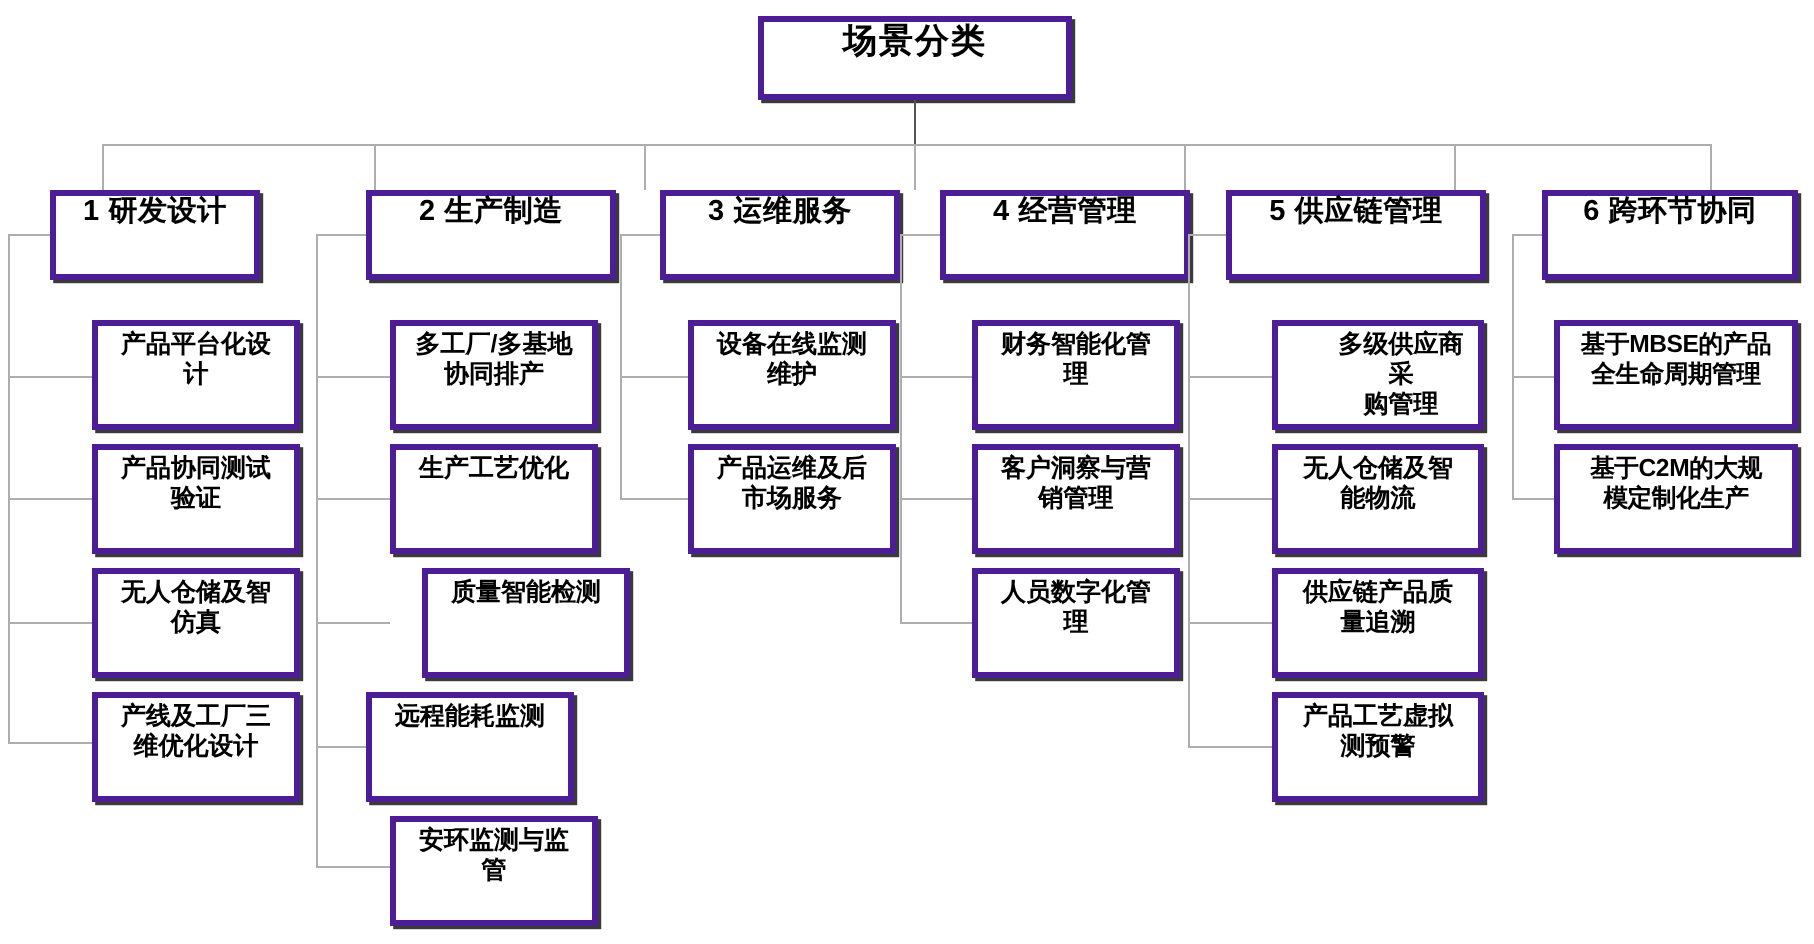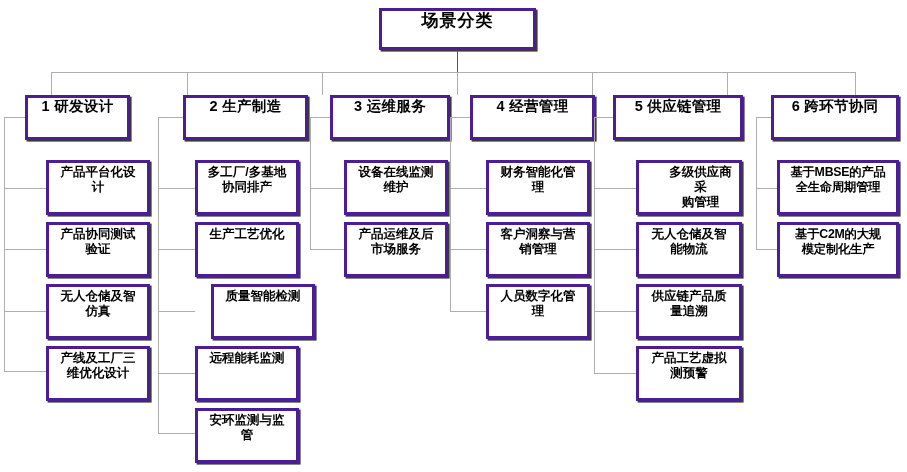--- a/index.html
+++ b/index.html
@@ -144,21 +144,21 @@
   <div class="node node-leaf" style="left:195px; top:222px; width:104px; height:55px;">
     <span class="label">生产工艺优化</span>
   </div>
 
   <div class="line h" style="left:158px; top:311px; width:37px;"></div>
   <div class="node node-leaf" style="left:195px; top:284px; width:104px; height:55px;margin-left:16px;">
     <span class="label">质量智能检测</span>
   </div>
 
   <div class="line h" style="left:158px; top:373px; width:37px;"></div>
-  <div class="node node-leaf" style="left:195px; top:346px; width:104px; height:55px;">
+  <div class="node node-leaf" style="left:183px; top:346px; width:104px; height:55px;">
     <span class="label">远程能耗监测</span>
   </div>
 
   <div class="line h" style="left:158px; top:433px; width:37px;"></div>
   <div class="node node-leaf" style="left:195px; top:408px; width:104px; height:55px;">
     <span class="label">安环监测与监
 管</span>
   </div>
 
   <div class="node node-cat" style="left:330px; top:95px; width:120px; height:45px;">

